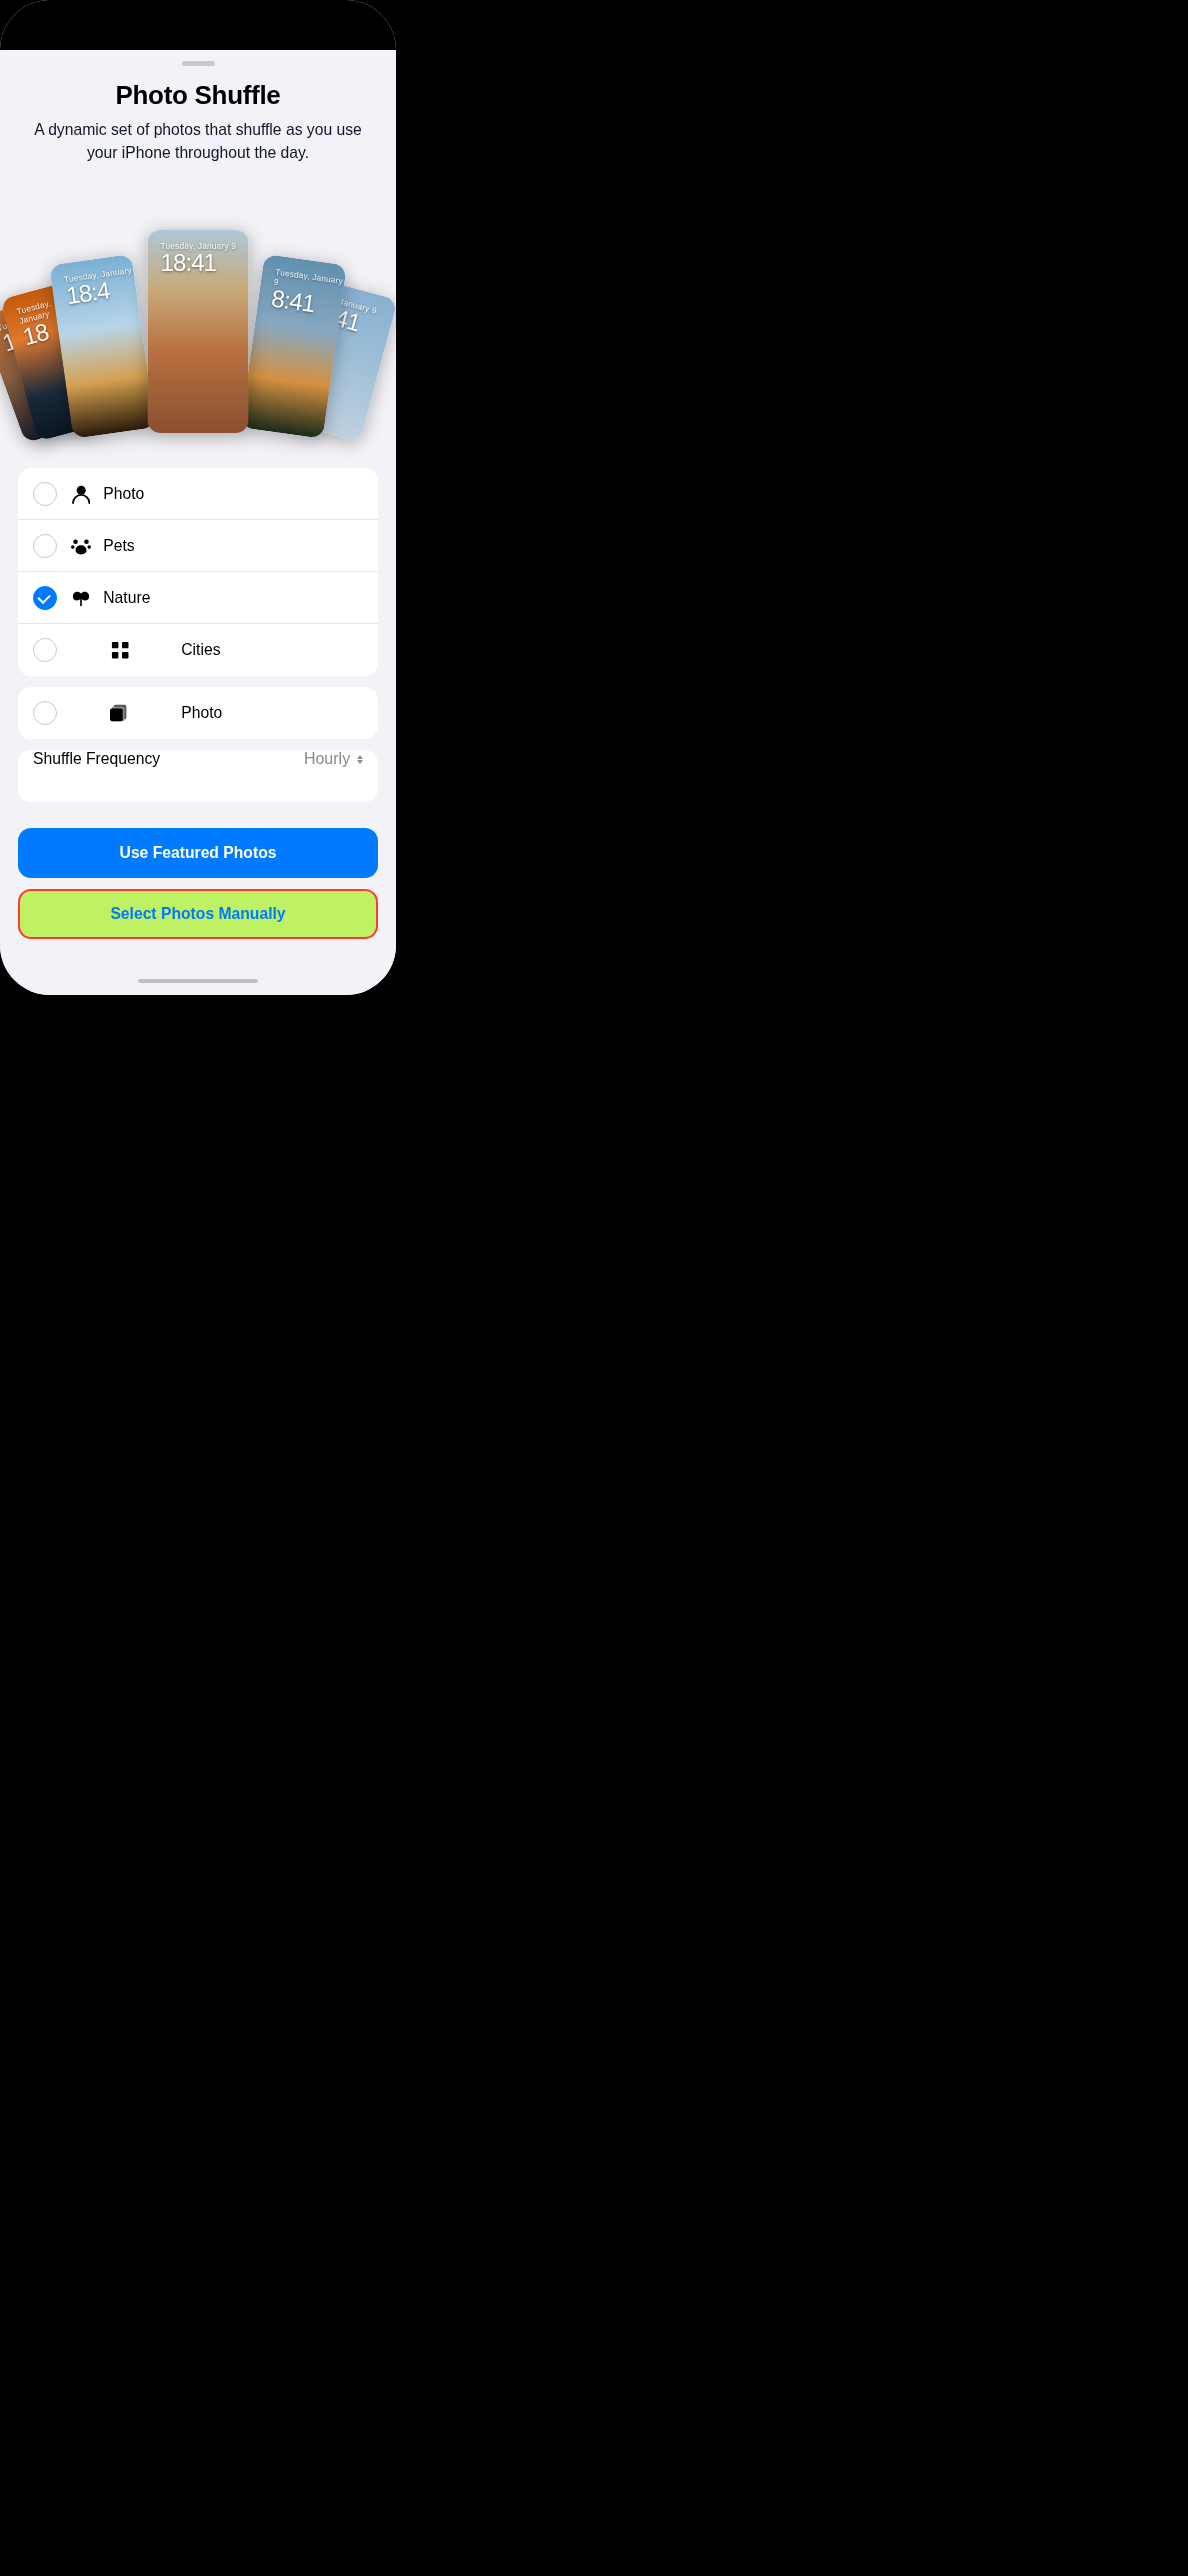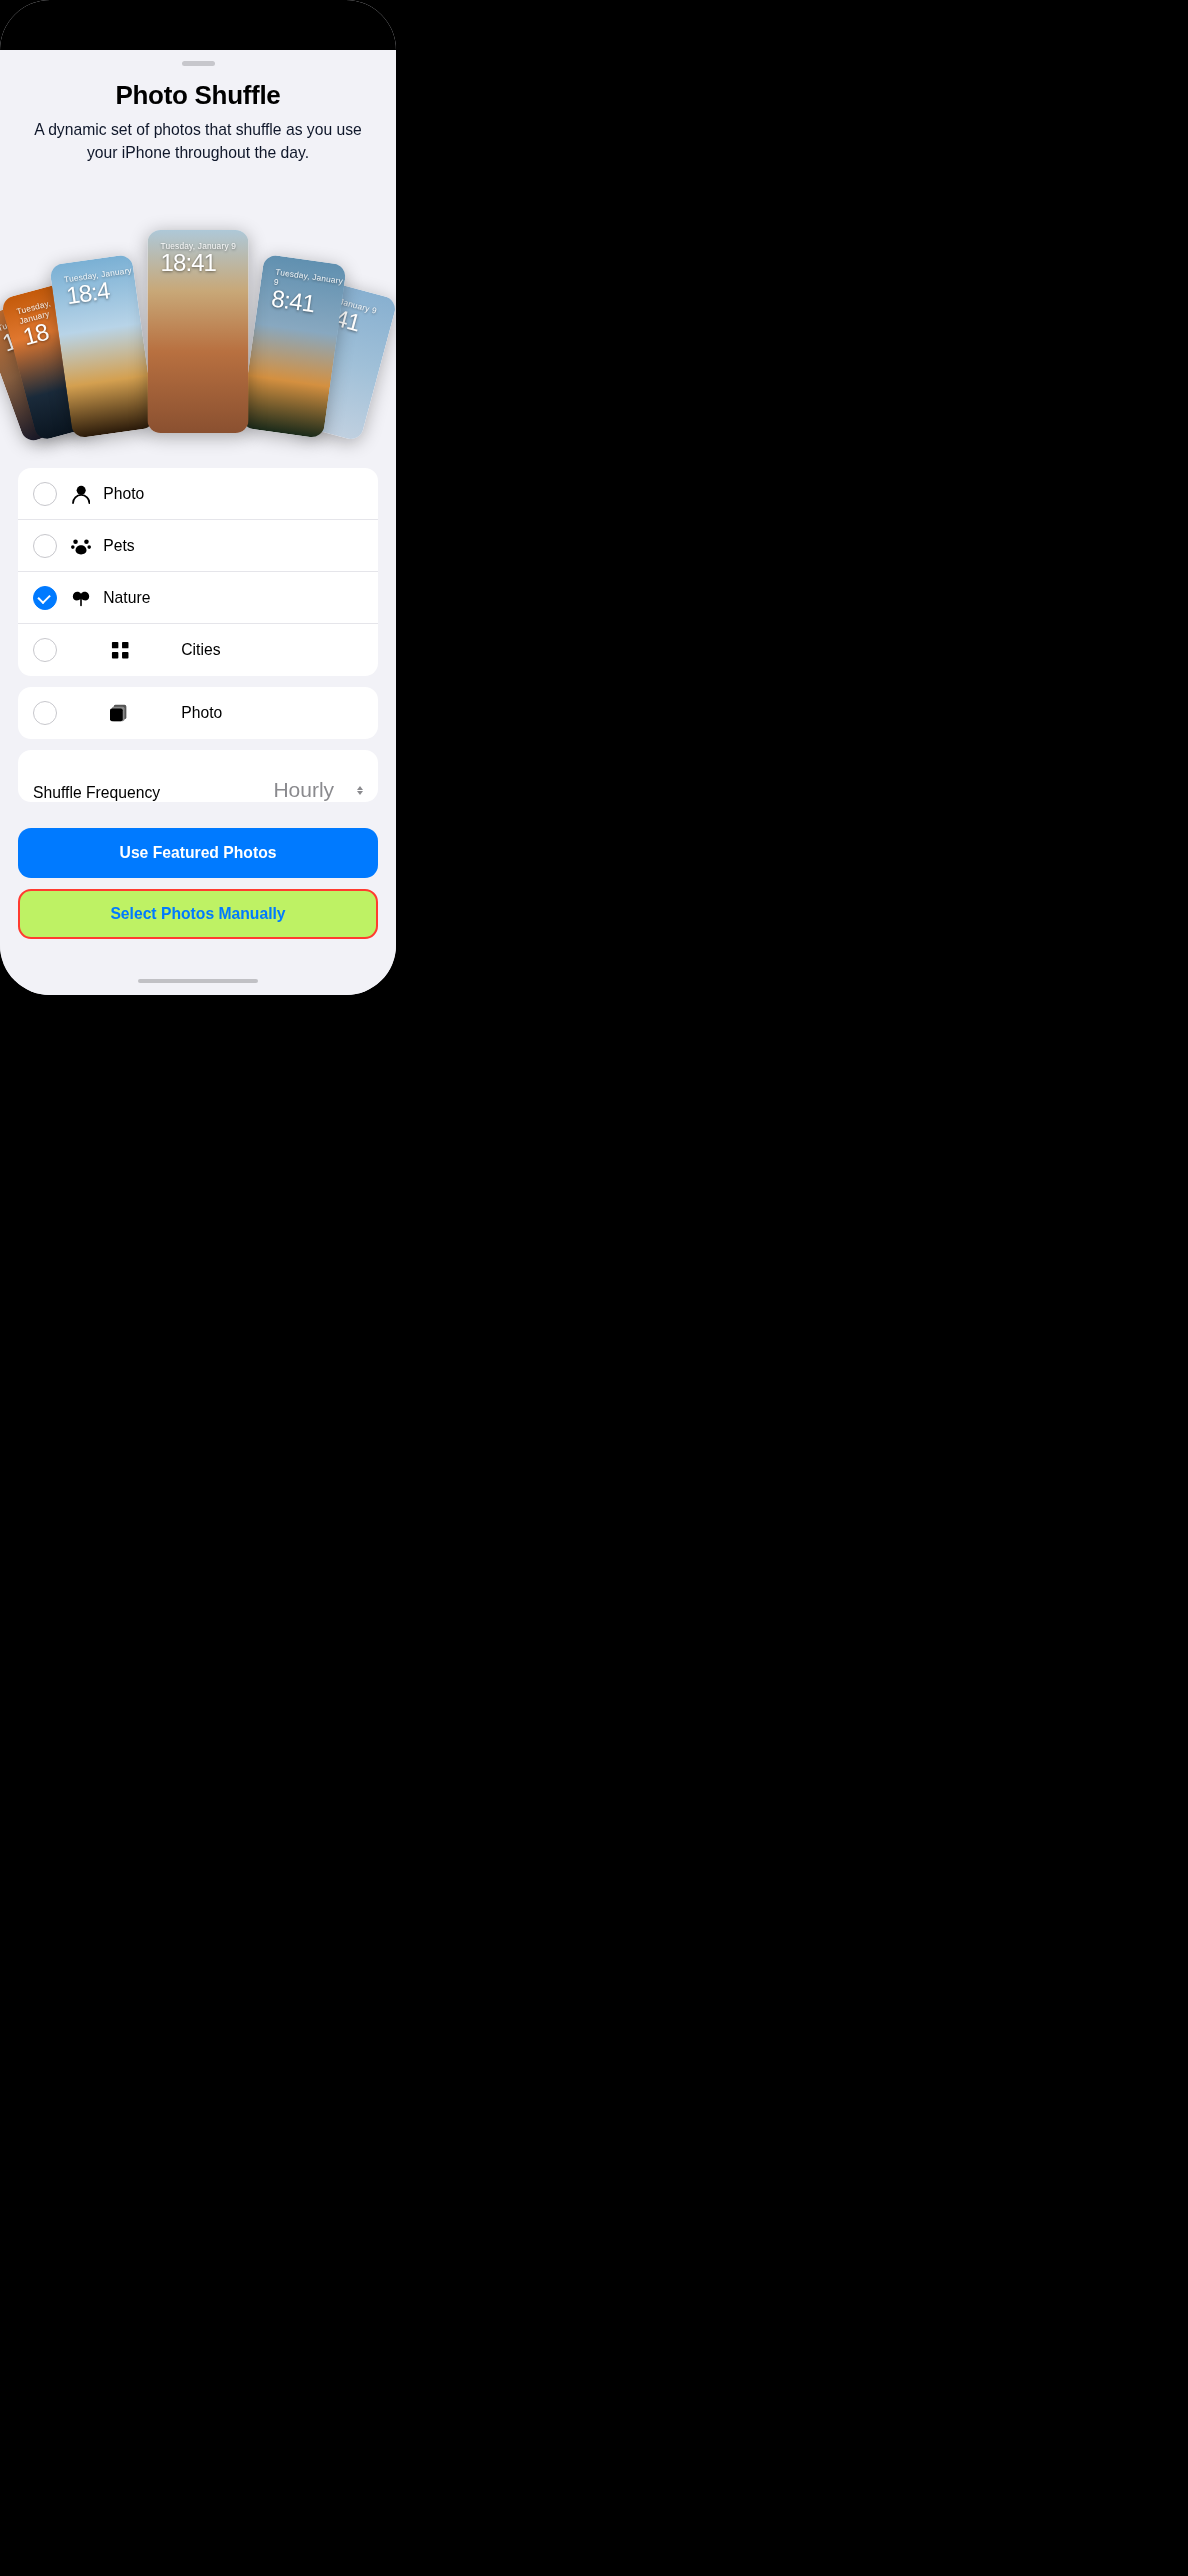--- a/index.html
+++ b/index.html
@@ -290,38 +290,38 @@
     .shuffle-section {
       width: 100%;
       background: #fff;
       border-radius: 13px;
       margin-bottom: 26px;
       overflow: hidden;
     }
 
     .shuffle-row {
       display: flex;
-      align-items: flex-end;
+      align-items: flex-start;
       justify-content: space-between;
       padding: 0 14.7px;
       height: 52px;
       cursor: pointer;
     }
 
     .shuffle-label {
       font-size: 15.7px;
       color: #000;
     }
 
     .shuffle-value {
       display: flex;
       align-items: center;
-      gap: 21px;
+      gap: 5px;
       color: #8a8a8e;
-      font-size: 21px;
+      font-size: 16px;
     }
 
     .chevron-updown {
       display: flex;
       flex-direction: column;
       gap: 0.9px;
       margin-left: 1.8px;
     }
 
     .chevron-updown span {

